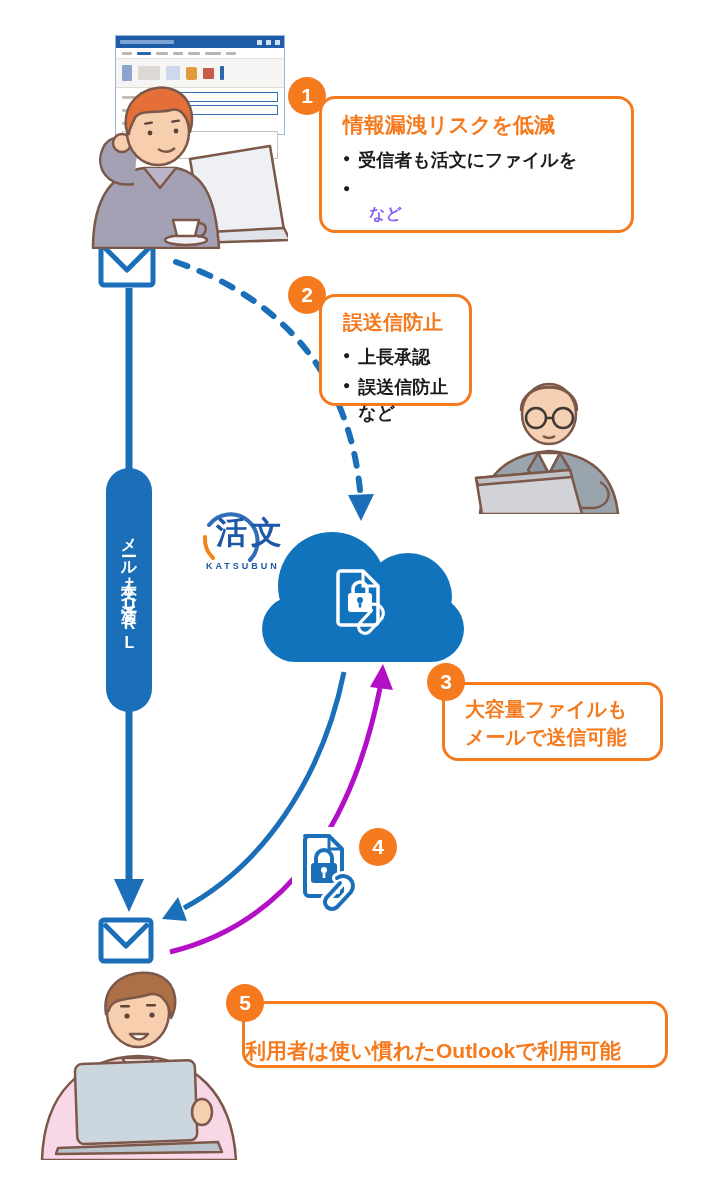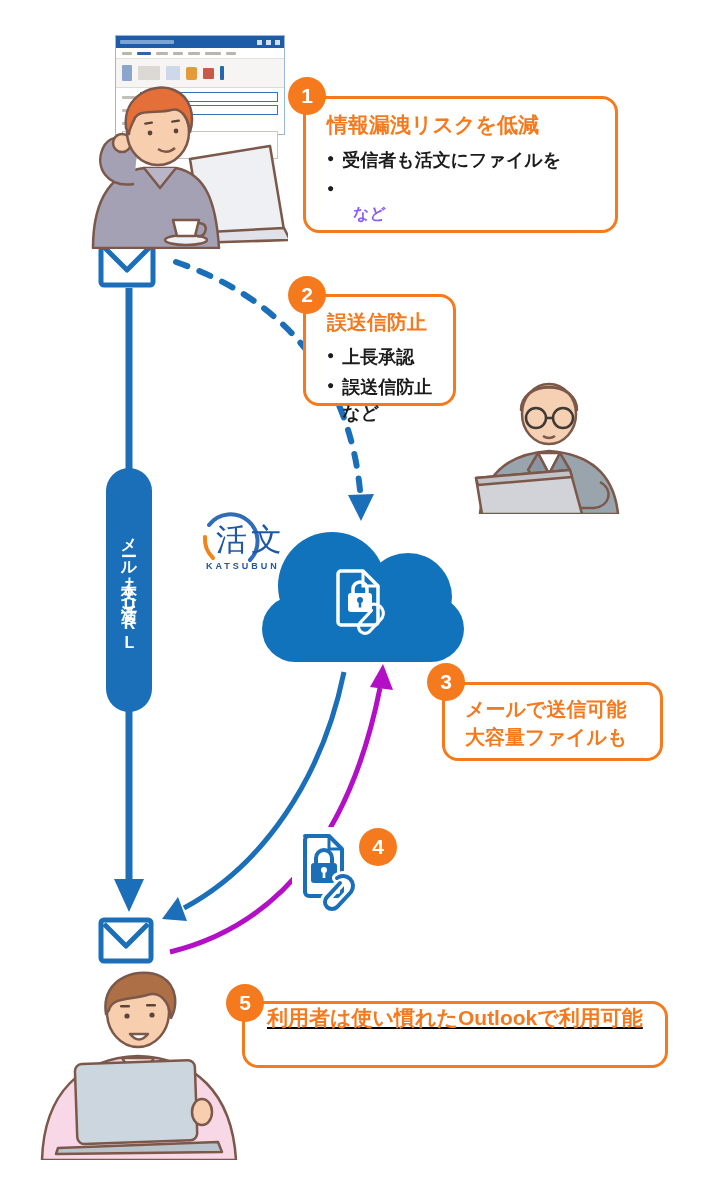--- a/index.html
+++ b/index.html
@@ -13,33 +13,33 @@
            box-sizing:border-box;z-index:3;}
   .badge{position:absolute;width:38px;height:38px;border-radius:50%;background:#f5791d;color:#fff;
          font-weight:bold;font-size:21px;display:flex;align-items:center;justify-content:center;z-index:4;}
   .c-title{color:#f5791d;font-weight:bold;font-size:21px;line-height:1.25;margin:0 0 9px 0;}
   .bullet{display:flex;align-items:flex-start;font-size:18px;font-weight:600;color:#1c1c1c;
           line-height:1.45;margin:0 0 4px 0;}
   .bullet .dot{font-size:12px;line-height:1.9;margin-right:8px;flex:0 0 auto;color:#1c1c1c;}
   .note{font-size:16px;font-weight:600;color:#8b5cf6;margin-left:26px;}
   .c-line{color:#f5791d;font-weight:bold;font-size:20px;line-height:1.42;}
   .c5-line{color:#f5791d;font-weight:bold;font-size:21px;}
-  .pad1{padding:13px 16px 8px 21px;}
+  .pad1{padding:13px 16px 8px 21px;margin-left:16px;}
   .pad-lines{padding:10px 12px 8px 20px;}
-  .c5-flex{display:flex;align-items:flex-start;height:100%;padding-left:22px;box-sizing:border-box;text-decoration:underline;}
+  .c5-flex{display:flex;align-items:flex-end;height:100%;box-sizing:border-box;}
 
   
   .pill{position:absolute;left:106px;top:468px;width:46px;height:244px;background:#1b6fb8;
         border-radius:23px;z-index:2;display:flex;align-items:center;justify-content:center;}
   .pill span{writing-mode:vertical-rl;text-orientation:upright;color:#fff;font-weight:bold;
              font-size:16px;letter-spacing:2px;line-height:1;}
 
   
   .logo{position:absolute;left:200px;top:503px;width:104px;height:82px;z-index:2;}
-  .logo .kanji{position:absolute;left:16px;top:16px;font-size:31px;font-weight:normal;color:#1d57a8;letter-spacing:4px;}
+  .logo .kanji{position:absolute;left:16px;top:9px;font-size:31px;font-weight:bold;color:#1d57a8;letter-spacing:4px;}
   .logo .romaji{position:absolute;left:6px;top:58px;font-size:9px;font-weight:bold;color:#1d57a8;letter-spacing:3px;}
 
   
   .outlook{position:absolute;left:115px;top:35px;width:170px;height:100px;background:#fff;
            border:1px solid #9ab6d8;box-sizing:border-box;z-index:2;font-size:0;}
   .ol-titlebar{height:12px;background:#1e5ca7;display:flex;align-items:center;padding:0 4px;}
   .ol-tbar{height:4px;background:#7da3d4;border-radius:1px;}
   .ol-ctrl{margin-left:auto;display:flex;gap:4px;}
   .ol-ctrl i{width:5px;height:5px;background:#cfe0f2;display:block;}
   .ol-menubar{height:10px;background:#fff;border-bottom:1px solid #e4e1de;display:flex;gap:5px;
@@ -270,22 +270,22 @@
     <div class="bullet">
         <span class="dot">●</span>
         <span>誤送信防止  など</span>
       </div>
   </div>
 
   <div class="badge" style="left:427px;top:663px">
     <span>3</span>
   </div>
   <div class="callout pad-lines" style="left:442px;top:682px;width:221px;height:79px">
+    <div class="c-line">大容量ファイルも</div>
     <div class="c-line">メールで送信可能</div>
-    <div class="c-line">大容量ファイルも</div>
   </div>
 
   <div class="badge" style="left:359px;top:828px">
     <span>4</span>
   </div>
 
   <div class="badge" style="left:226px;top:984px">
     <span>5</span>
   </div>
   <div class="callout" style="left:242px;top:1001px;width:426px;height:67px">

